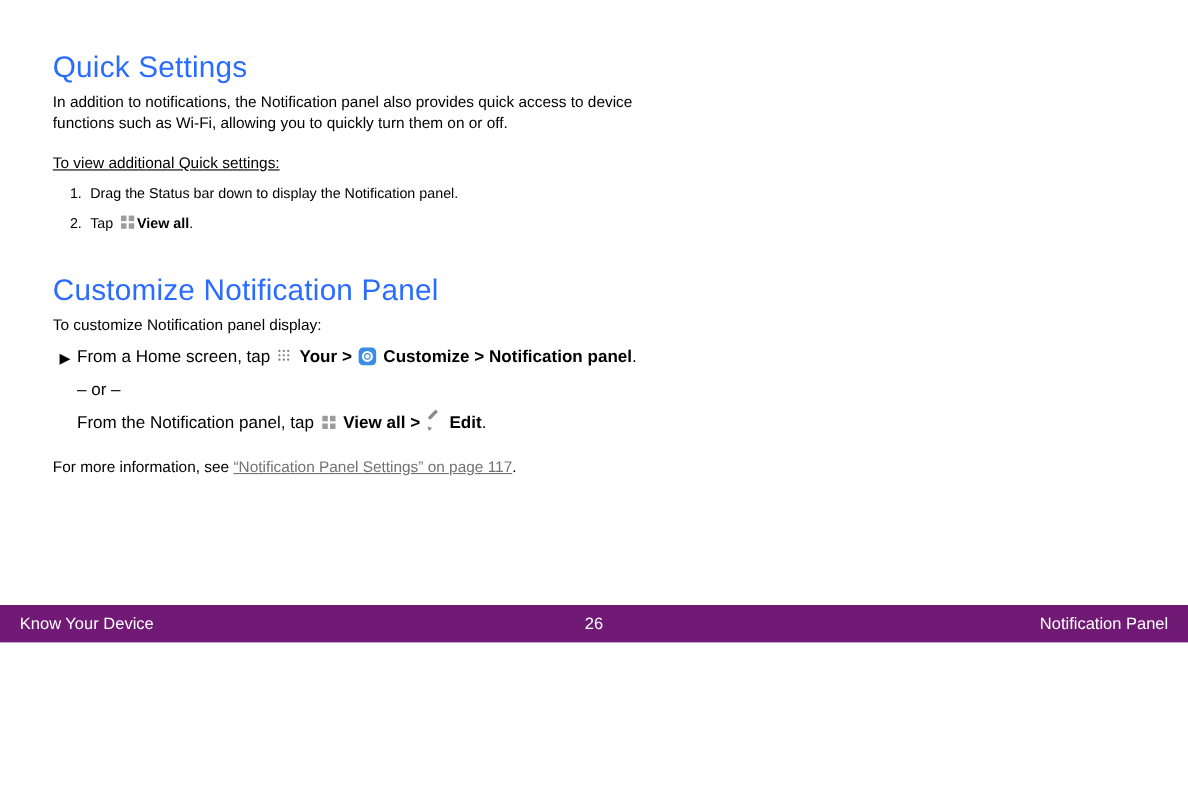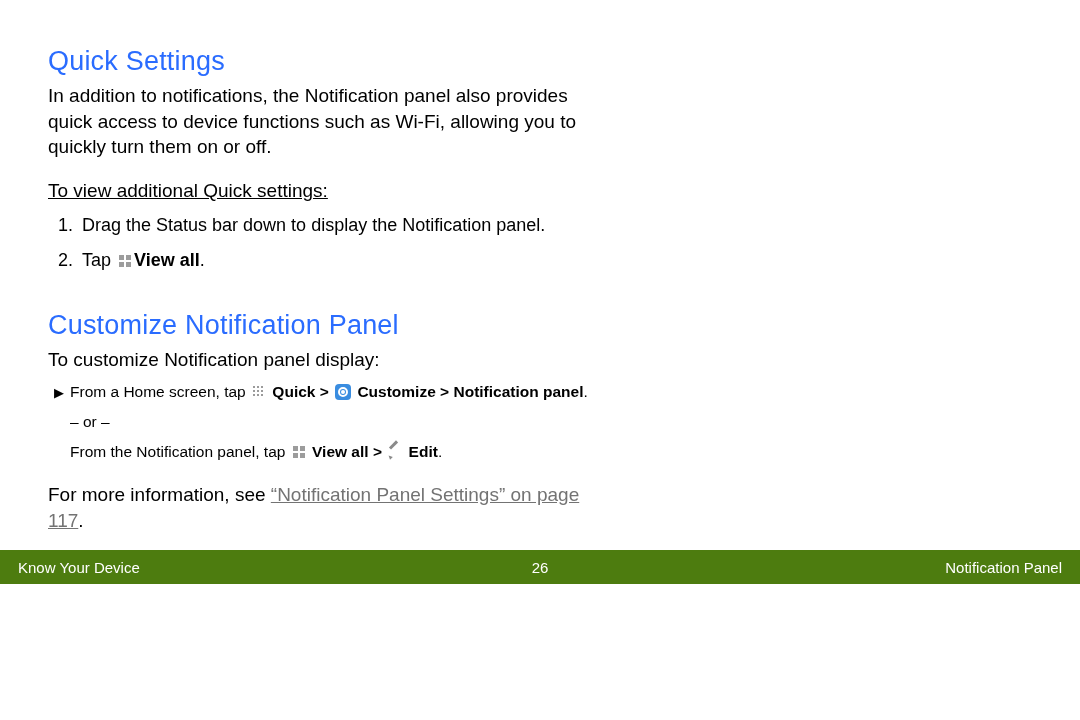--- a/index.html
+++ b/index.html
@@ -24,32 +24,32 @@
   }
   h2 {
     color: #2a6cff;
     font-size: 27px;
     font-weight: 400;
     margin: 0 0 6px 0;
     letter-spacing: 0.2px;
   }
   p {
     margin: 0 0 8px 0;
-    font-size: 19px;
+    font-size: 14px;
     line-height: 1.35;
     color: #000;
   }
   .intro2 {
     margin-top: 18px;
     text-decoration: underline;
   }
   ol {
     margin: 4px 0 0 0;
     padding-left: 30px;
-    font-size: 18px;
+    font-size: 13px;
     line-height: 1.5;
   }
   ol li {
     margin-bottom: 8px;
     padding-left: 4px;
   }
   .spacer-section {
     height: 28px;
   }
   .arrow-block {
@@ -74,21 +74,21 @@
   }
   .link {
     color: #737373;
     text-decoration: underline;
   }
   b { font-weight: bold; }
   .footer {
     position: absolute;
     left: 0; right: 0; bottom: 0;
     height: 34px;
-    background: #4d7c0f;
+    background: #701a75;
     color: #fff;
     display: flex;
     align-items: center;
     justify-content: space-between;
     padding: 0 18px;
     font-size: 15px;
     box-sizing: border-box;
   }
   .footer-center { position: absolute; left: 50%; transform: translateX(-50%); }
 
@@ -201,21 +201,21 @@
     <div class="spacer-section"></div>
 
     <h2>Customize Notification Panel</h2>
     <p>To customize Notification panel display:</p>
 
     <div class="arrow-block">
       <div class="arrow-marker">▶</div>
       <div class="arrow-body">
         <div>
           <span>From a Home screen, tap </span><span class="ico ico-apps"><i style="left:1px;top:1px"></i><i style="left:5px;top:1px"></i><i style="left:9px;top:1px"></i><i style="left:1px;top:5px"></i><i style="left:5px;top:5px"></i><i style="left:9px;top:5px"></i><i style="left:1px;top:9px"></i><i style="left:5px;top:9px"></i><i style="left:9px;top:9px"></i></span>
-          <b>Quick</b><b> &gt; </b><span class="ico ico-settings"></span>
+          <b>Your</b><b> &gt; </b><span class="ico ico-settings"></span>
           <b>Customize</b><b> &gt; </b><b>Notification panel</b><span>.</span>
         </div>
         <div class="sub">– or –</div>
         <div>
           <span>From the Notification panel, tap </span><span class="ico ico-viewall"><span class="a"></span><span class="b"></span><span class="c"></span><span class="d"></span></span>
           <b>View all</b><b> &gt; </b><span class="ico ico-edit"></span>
           <b>Edit</b><span>.</span>
         </div>
       </div>
     </div>

